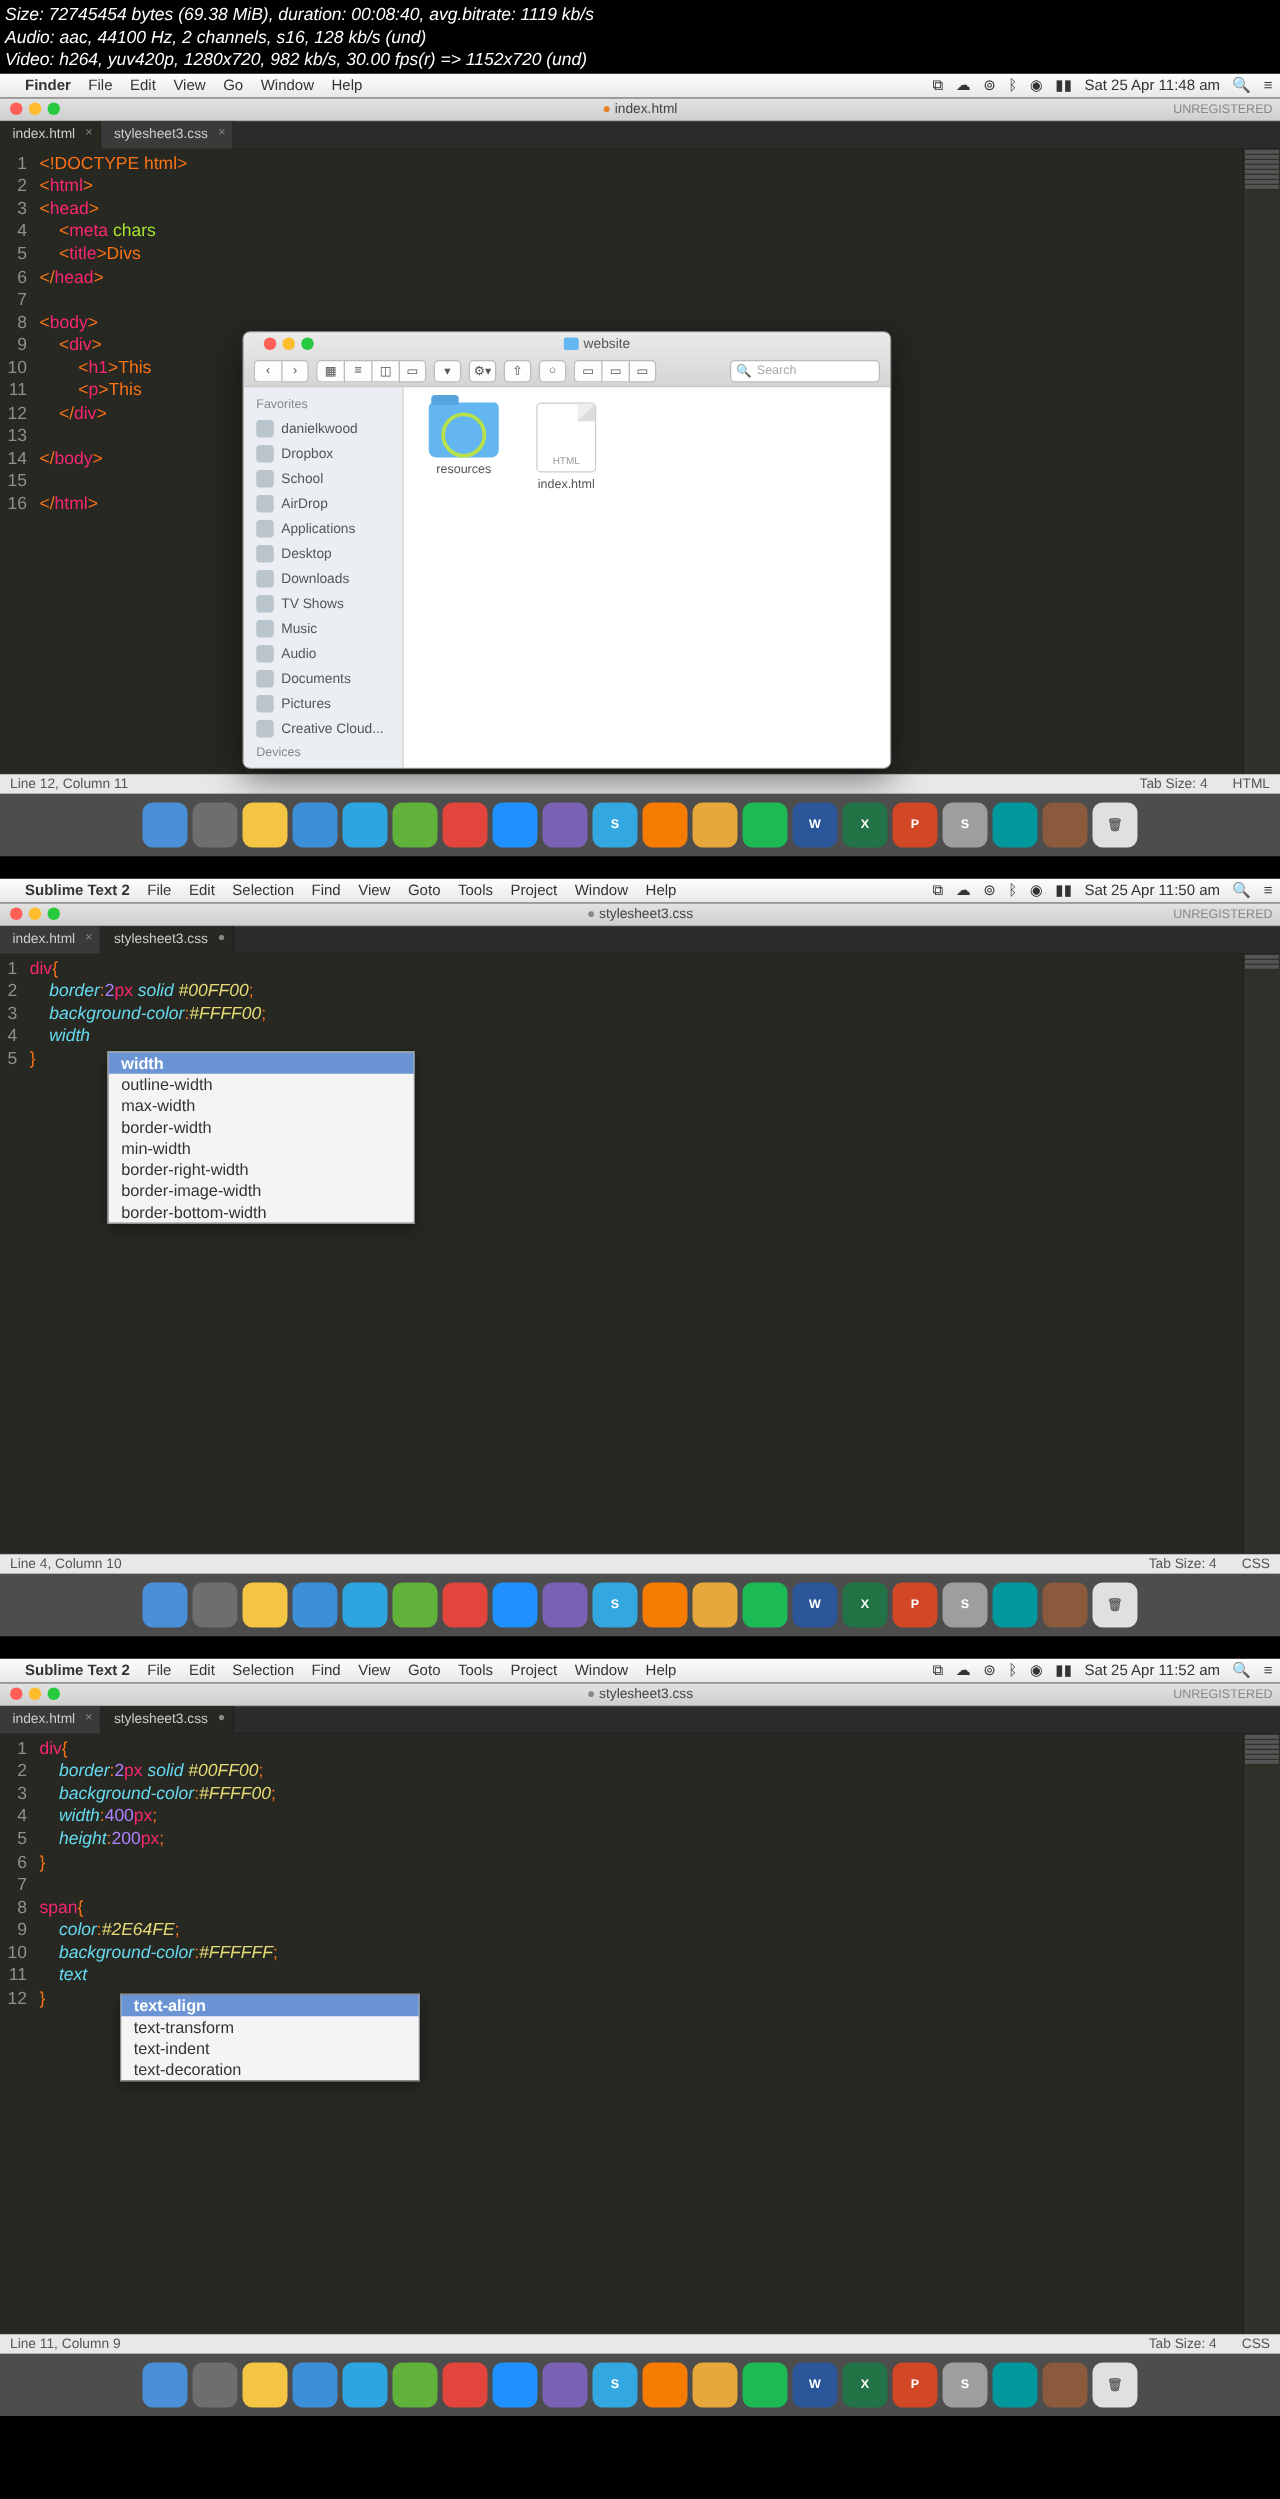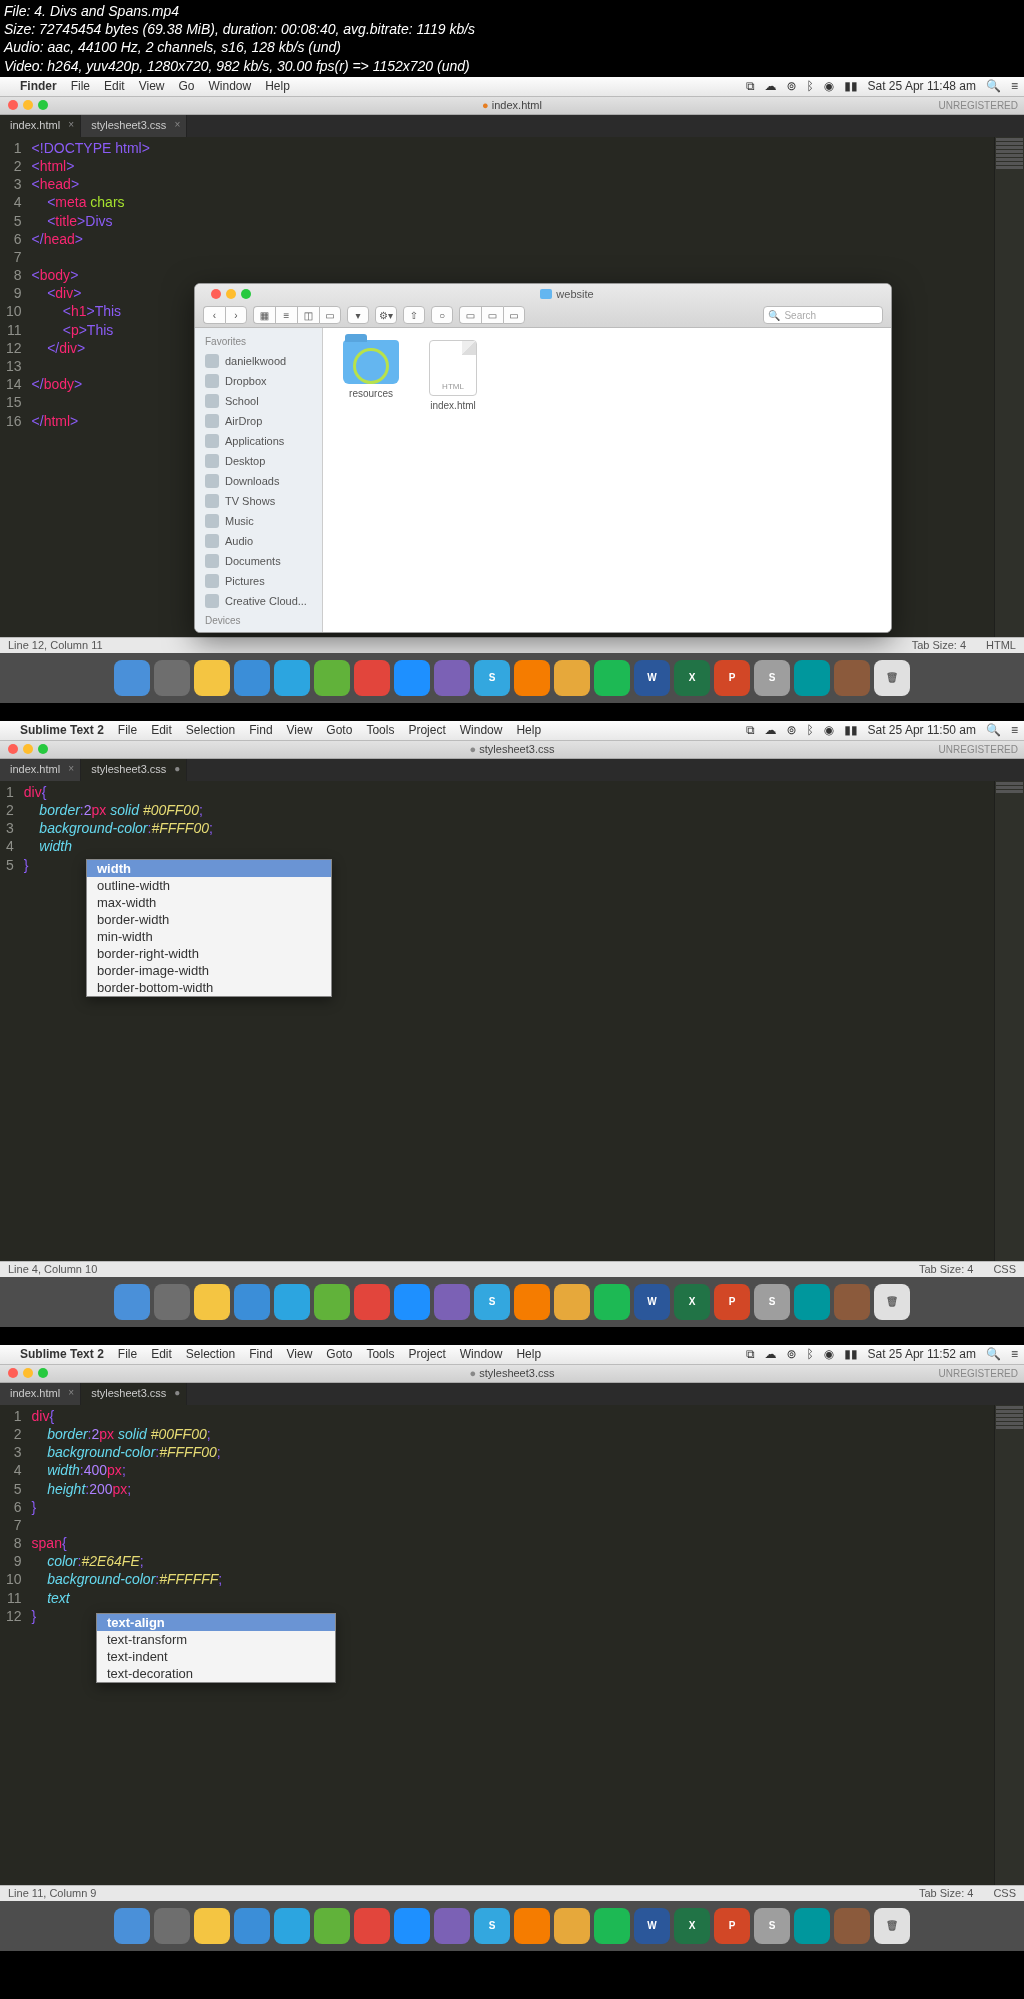--- a/index.html
+++ b/index.html
@@ -22,31 +22,31 @@
 .gutter { text-align: right; color: #8f908a; padding: 2px 10px 2px 6px; user-select: none; }
 .gutter div { line-height: 1.3; }
 .code { padding: 2px 0; flex: 1; }
 .code .ln { line-height: 1.3; white-space: pre; }
 .kw { color: #f92672; } 
 .attr { color: #a6e22e; }
 .sel { color: #f92672; }
 .prop { color: #66d9ef; font-style: italic; }
 .val { color: #ae81ff; }
 .hex { color: #e6db74; font-style: italic; }
-.txt { color: #8b5cf6; }
+.txt { color: #f97316; }
 .minimap { width: 30px; background: #2f302a; border-left: 1px solid #1e1f1c; }
 .minimap .mm { background: #555; height: 3px; margin: 1px; }
 .statusbar { background: #e8e8e8; color: #555; font-size: 11px; height: 16px; display: flex; align-items: center; padding: 0 8px; border-top: 1px solid #bbb; }
 .statusbar .right { margin-left: auto; display: flex; gap: 20px; }
 .dock { background: rgba(220,220,220,.35); height: 50px; display: flex; align-items: center; justify-content: center; gap: 4px; padding: 2px 10px; }
 .dock .app-icon { width: 36px; height: 36px; border-radius: 8px; display: flex; align-items: center; justify-content: center; font-size: 10px; font-weight: bold; color: #fff; }
 .ic0{background:#4a90d9}.ic1{background:#6e6e6e}.ic2{background:#f4c542}.ic3{background:#3b8ed8}.ic4{background:#2ca5e0}.ic5{background:#61b23a}.ic6{background:#e2453c}.ic7{background:#1e90ff}.ic8{background:#7b61b5}.ic9{background:#33a7df}.ic10{background:#f57c00}.ic11{background:#e6a83b}.ic12{background:#1db954}.ic13{background:#2b579a}.ic14{background:#217346}.ic15{background:#d24726}.ic16{background:#9e9e9e}.ic17{background:#00979d}.ic18{background:#8b5a3c}.ic19{background:#e0e0e0}
 .dock-wrap { position: relative; }
 
-.finder { position: absolute; left: 194px; top: 146px; width: 698px; height: 350px; background: #fff; border: 1px solid #999; border-radius: 6px; box-shadow: 0 8px 30px rgba(0,0,0,.5); display: flex; flex-direction: column; overflow: hidden; }
+.finder { position: absolute; left: 194px; top: 146px; width: 519px; height: 350px; background: #fff; border: 1px solid #999; border-radius: 6px; box-shadow: 0 8px 30px rgba(0,0,0,.5); display: flex; flex-direction: column; overflow: hidden; }
 .finder-top { background: linear-gradient(#eaeaea,#d5d5d5); height: 44px; border-bottom: 1px solid #bbb; display: flex; flex-direction: column; }
 .finder-title-row { height: 20px; display: flex; align-items: center; padding: 0 8px; font-size: 11px; color: #555; }
 .finder-title-row .title { margin: 0 auto; display: flex; align-items: center; gap: 4px; }
 .finder-tb { height: 24px; display: flex; align-items: center; gap: 6px; padding: 0 8px; }
 .tb-btn { background: #fdfdfd; border: 1px solid #bbb; border-radius: 4px; height: 18px; min-width: 22px; display: flex; align-items: center; justify-content: center; font-size: 10px; color: #555; }
 .tb-group { display: flex; }
 .tb-group .tb-btn { border-radius: 0; border-right: none; }
 .tb-group .tb-btn:first-child { border-radius: 4px 0 0 4px; }
 .tb-group .tb-btn:last-child { border-radius: 0 4px 4px 0; border-right: 1px solid #bbb; }
 .searchbox { margin-left: auto; width: 120px; background: #fff; border: 1px solid #bbb; border-radius: 4px; height: 18px; font-size: 10px; color: #aaa; padding: 0 4px; display: flex; align-items: center; gap: 4px; }
@@ -71,21 +71,20 @@
 
 .ed1 { height: 500px; }
 .ed2 { height: 480px; }
 .ed3 { height: 480px; }
 .folderic-sm { width:12px; height:10px; background:#64b6f0; border-radius:2px; }
 </style>
 </head>
 <body>
 
 <div class="meta-header">
-  <div>File: 4. Divs and Spans.mp4</div>
   <div>Size: 72745454 bytes (69.38 MiB), duration: 00:08:40, avg.bitrate: 1119 kb/s</div>
   <div>Audio: aac, 44100 Hz, 2 channels, s16, 128 kb/s (und)</div>
   <div>Video: h264, yuv420p, 1280x720, 982 kb/s, 30.00 fps(r) =&gt; 1152x720 (und)</div>
 </div>
 
 <div class="section">
 <div class="mac-menubar">
   <span class="apple"></span>
   <b>Finder</b>
   <span>File</span>

